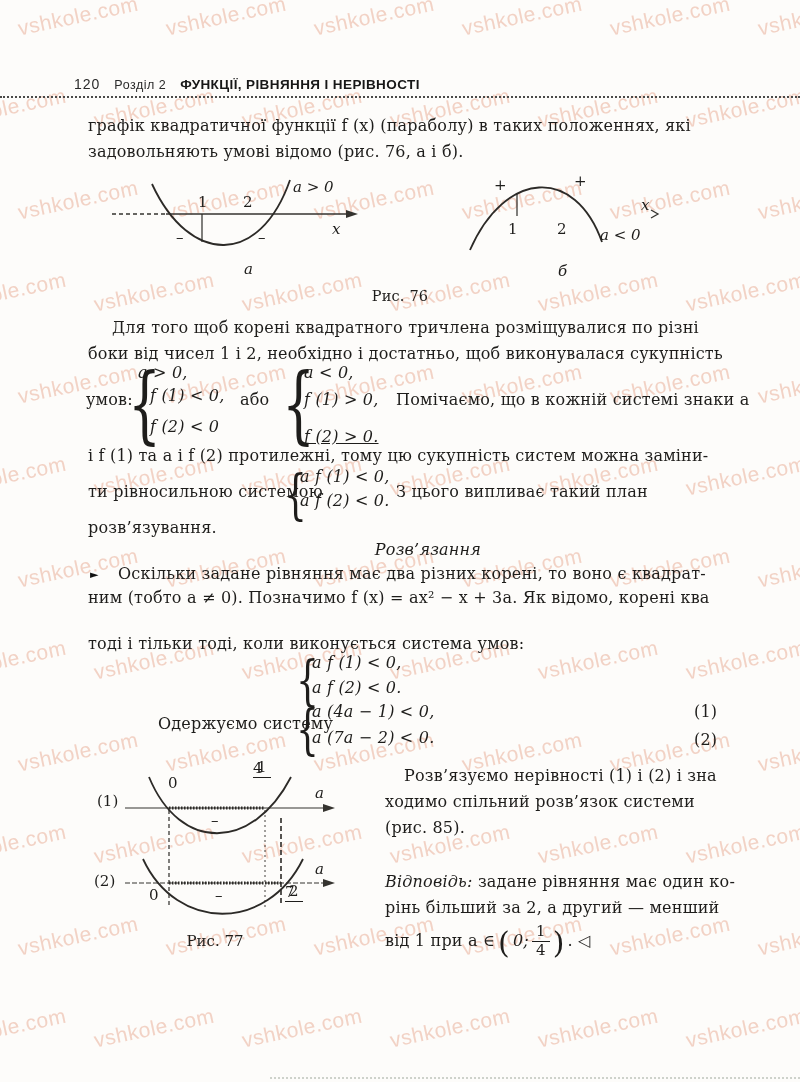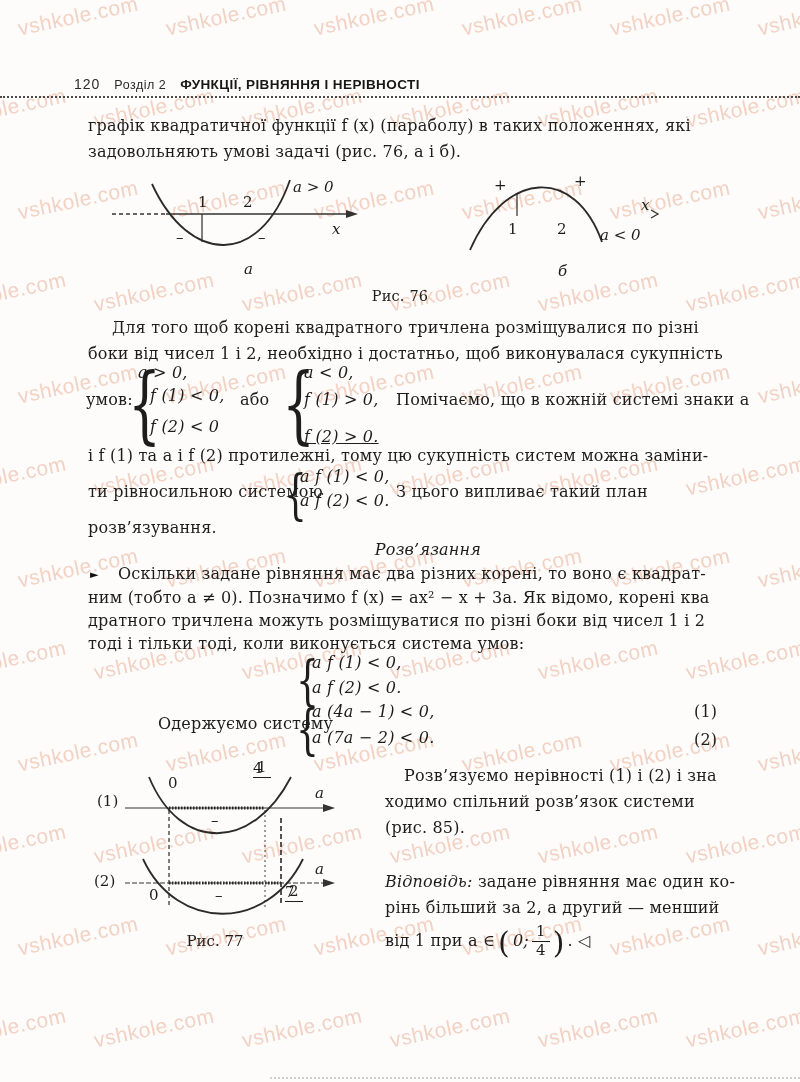--- a/index.html
+++ b/index.html
@@ -122,21 +122,21 @@
     </div>
 
   <div class="hdr">
     <span class="pg">120</span>
     <span class="ch">Розділ 2</span>
     <span class="ttl">ФУНКЦІЇ, РІВНЯННЯ І НЕРІВНОСТІ</span>
   </div>
   <div class="rule"></div>
 
   <div class="t" style="left:88px;top:116px;">графік квадратичної функції f (x) (параболу) в таких положеннях, які</div>
-  <div class="t" style="left:88px;top:142px;">задовольняють умові задачі (рис. 76, а і б).</div>
+  <div class="t" style="left:88px;top:142px;">задовольняють умові відомо (рис. 76, а і б).</div>
 
   <div class="fig" style="left:100px;top:168px;width:600px;height:120px;">
     <svg width="600" height="120" viewBox="0 0 600 120">
 
       <line x1="12" y1="46" x2="66" y2="46" stroke="#35332f" stroke-width="1.3" stroke-dasharray="4,3"></line>
       <line x1="66" y1="46" x2="246" y2="46" stroke="#35332f" stroke-width="1.3"></line>
       <polygon points="246,42 258,46 246,50" fill="#35332f"></polygon>
       <path d="M52,16 C90,98 160,98 190,12" fill="none" stroke="#2c2a27" stroke-width="1.8"></path>
       <line x1="102" y1="46" x2="102" y2="74" stroke="#2c2a27" stroke-width="1.2"></line>
 
@@ -181,21 +181,20 @@
   <div class="brace b2" style="left:284px;top:468px;">{</div>
   <div class="t it" style="left:300px;top:467px;">a f (1) &lt; 0,</div>
   <div class="t it" style="left:300px;top:491px;">a f (2) &lt; 0.</div>
   <div class="t" style="left:396px;top:482px;">З цього випливає такий план</div>
   <div class="t" style="left:88px;top:518px;">розв’язування.</div>
 
   <div class="t it ctr" style="top:540px;margin-left:28px;">Розв’язання</div>
   <span class="marker" style="left:90px;top:568px;">►</span>
   <div class="t" style="left:118px;top:564px;">Оскільки задане рівняння має два різних корені, то воно є квадрат-</div>
   <div class="t" style="left:88px;top:588px;">ним (тобто a ≠ 0). Позначимо f (x) = ax² − x + 3a. Як відомо, корені ква</div>
-  <div class="t" style="left:88px;top:611px;">дратного тричлена можуть розміщуватися по різні боки від чисел 1 і 2</div>
   <div class="t" style="left:88px;top:634px;">тоді і тільки тоді, коли виконується система умов:</div>
 
   <div class="brace b2" style="left:296px;top:654px;">{</div>
   <div class="t it" style="left:312px;top:653px;">a f (1) &lt; 0,</div>
   <div class="t it" style="left:312px;top:678px;">a f (2) &lt; 0.</div>
 
   <div class="t" style="left:158px;top:714px;">Одержуємо систему</div>
   <div class="brace b2" style="left:296px;top:703px;">{</div>
   <div class="t it" style="left:312px;top:702px;">a (4a − 1) &lt; 0,</div>
   <div class="t it" style="left:312px;top:728px;">a (7a − 2) &lt; 0.</div>

